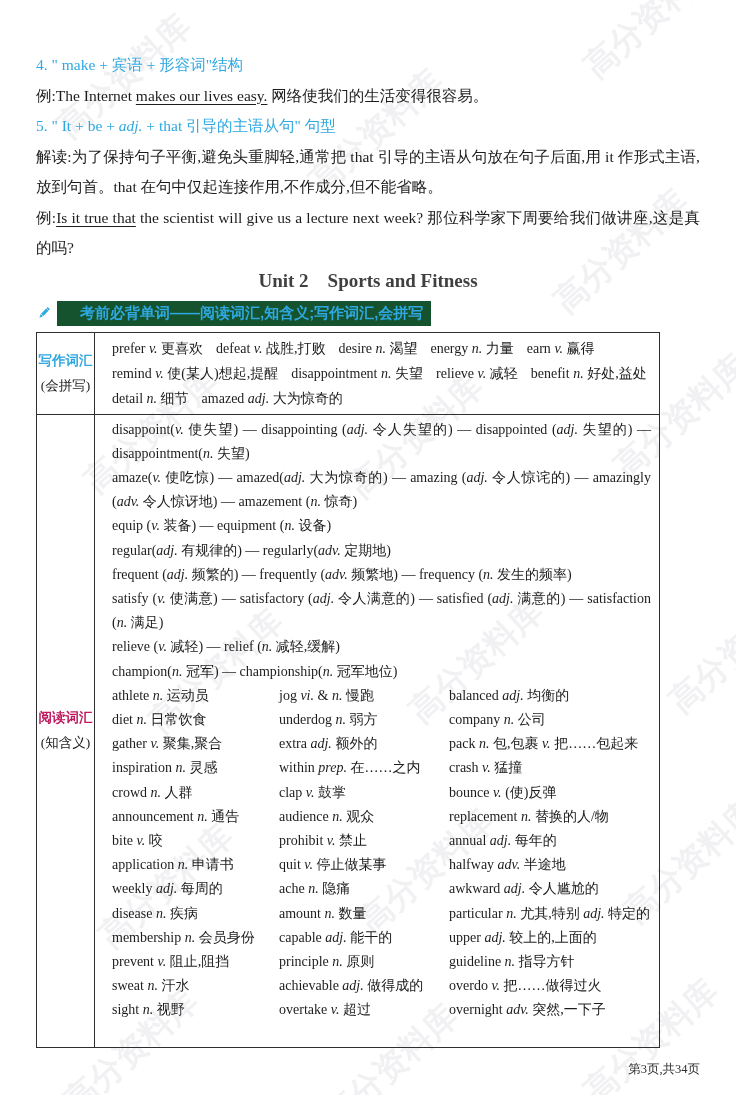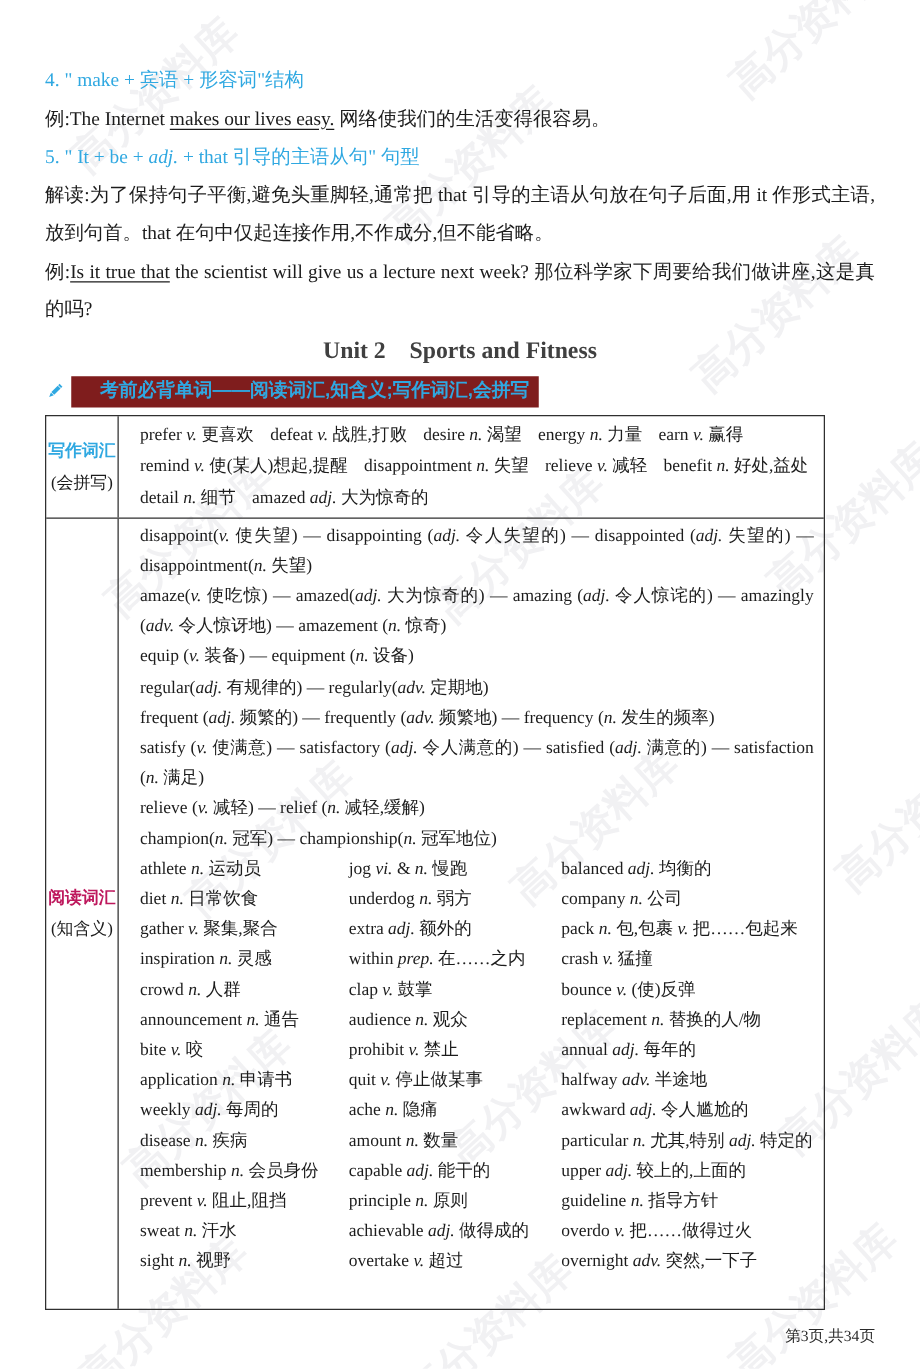--- a/index.html
+++ b/index.html
@@ -92,21 +92,21 @@
   <div class="section-header">
     <span class="pencil">
       <svg width="16" height="16" viewBox="0 0 16 16">
         <g fill="#2fa8e1" transform="rotate(45 8 8)">
           <rect x="6.4" y="1.2" width="3.2" height="1.6"></rect>
           <rect x="6.4" y="3.3" width="3.2" height="7.2"></rect>
           <polygon points="6.4,11 9.6,11 8,14.6"></polygon>
         </g>
       </svg>
     </span>
-    <span class="hl accent" style="color: rgb(47, 168, 225); background: #7f1d1d; padding-left: 23px;">考前必背单词——阅读词汇,知含义;写作词汇,会拼写</span>
+    <span class="hl accent" style="color: rgb(47, 168, 225); background: #14532d; padding-left: 23px;">考前必背单词——阅读词汇,知含义;写作词汇,会拼写</span>
   </div>
 
   <div class="vtable">
     <div class="trow trow1">
       <div class="lcell">
         <div class="lab accent" style="color: rgb(47, 168, 225);">写作词汇</div>
         <div class="sub">(会拼写)</div>
       </div>
       <div class="ccell ccell1" id="writing-lines">
           <div class="wline"><span class="entry">prefer <i>v.</i> 更喜欢</span><span class="entry">defeat <i>v.</i> 战胜,打败</span><span class="entry">desire <i>n.</i> 渴望</span><span class="entry">energy <i>n.</i> 力量</span><span class="entry">earn <i>v.</i> 赢得</span></div>

